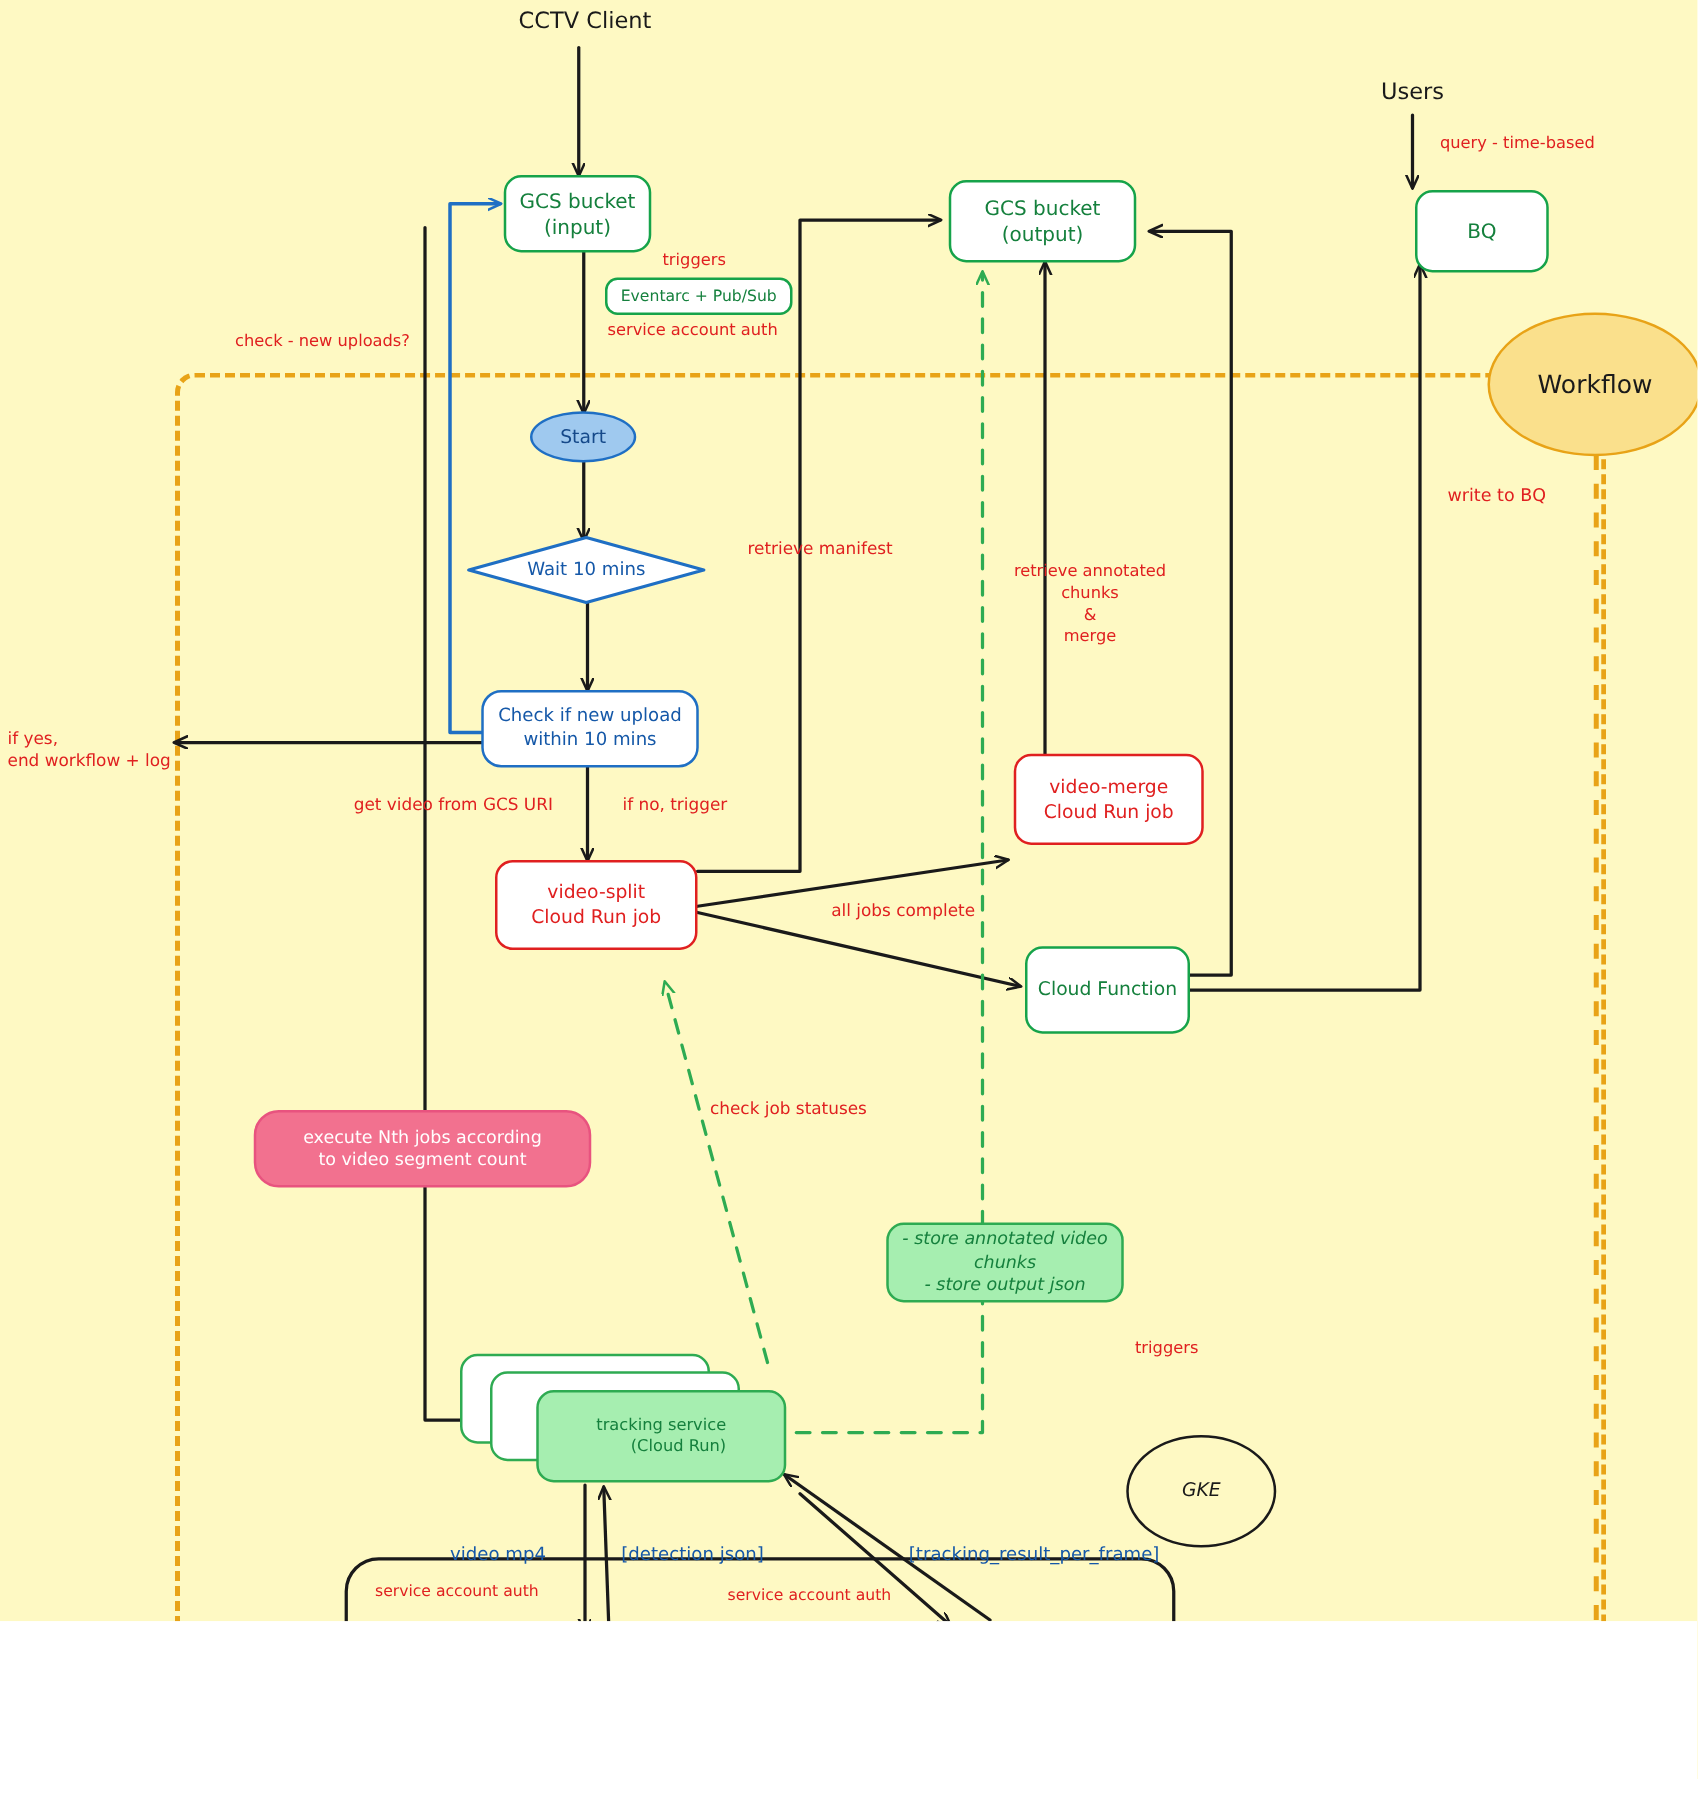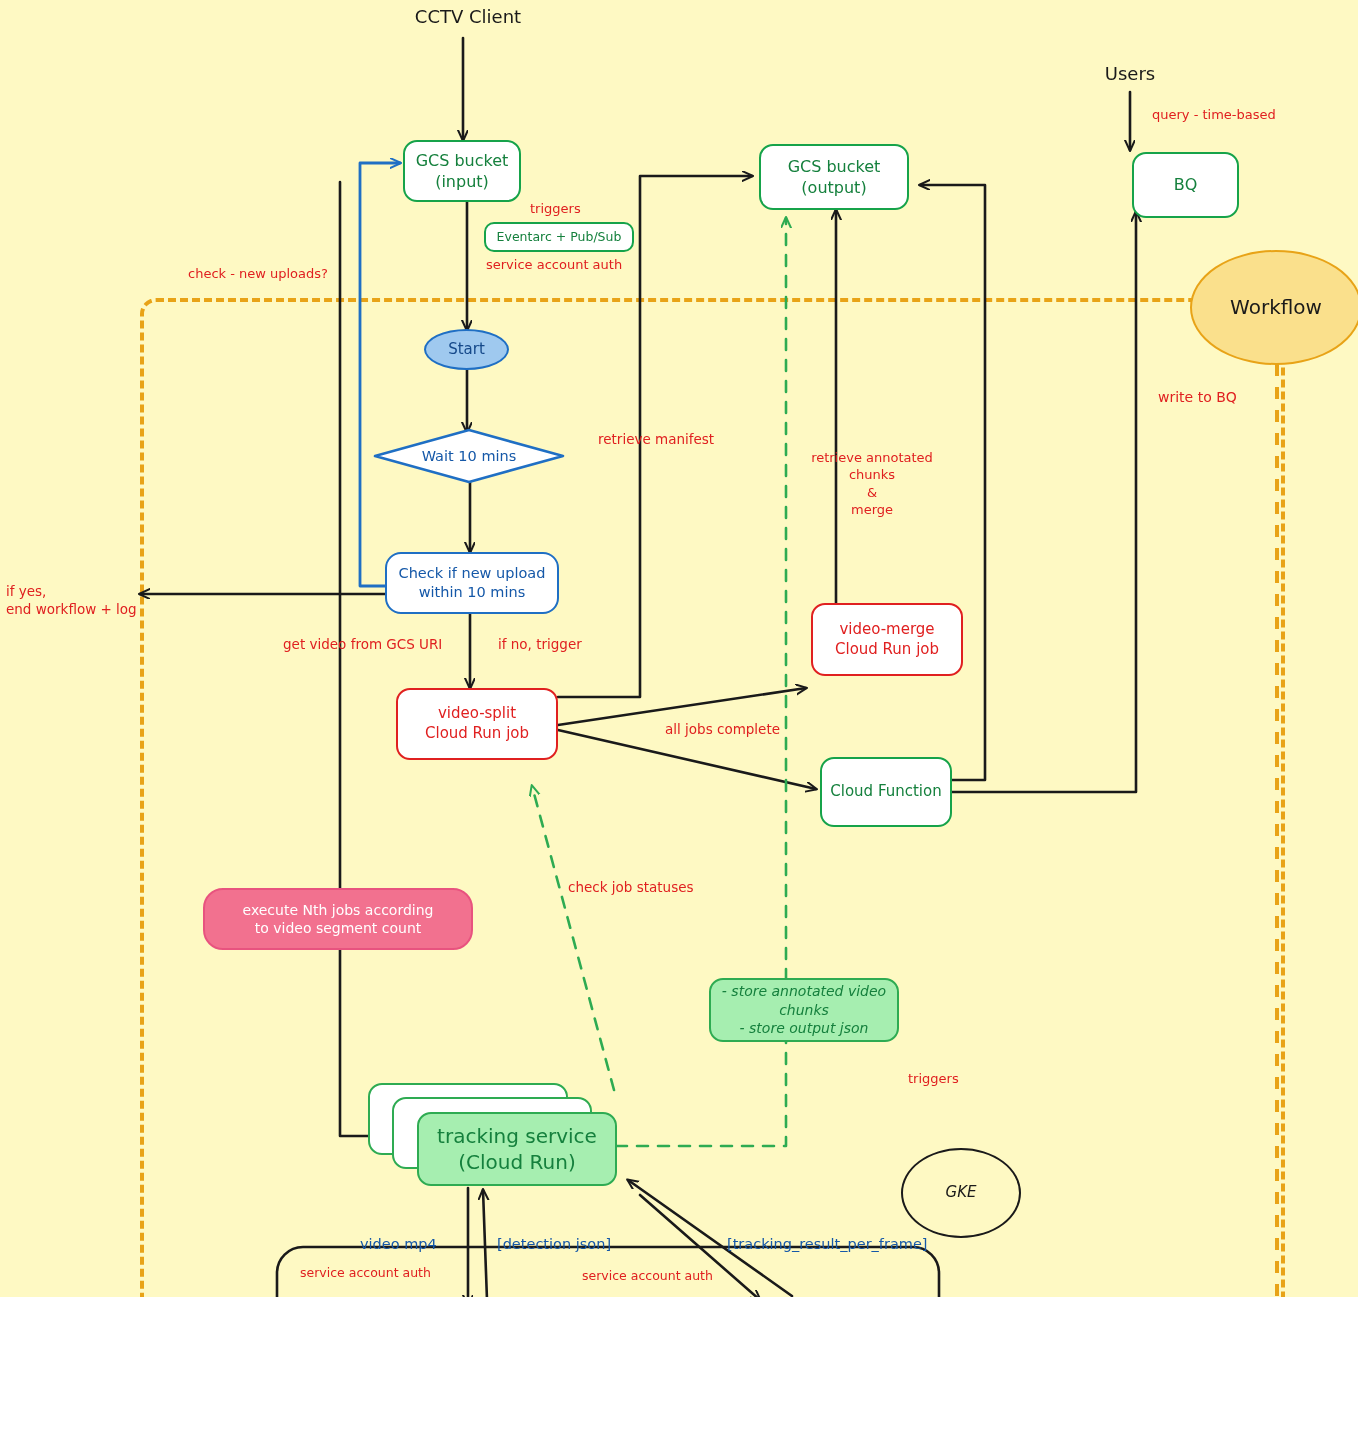--- a/index.html
+++ b/index.html
@@ -286,21 +286,21 @@
 chunks
 - store output json</span>
   </div>
 
   <div class="label lbl-red t-left" style="left:908px; top:1070px; width:110px; font-size:13px;">triggers</div>
 
 
   <div class="stack-ghost" style="left:368px; top:1083px; width:200px; height:72px;"></div>
   <div class="stack-ghost" style="left:392px; top:1097px; width:200px; height:72px;"></div>
 
-  <div class="node green-fill" style="left:417px; top:1112px; width:200px; height:74px; font-size:20px;">
+  <div class="node green-fill" style="left:429px; top:1112px; width:200px; height:74px; font-size:13px;text-align:right;">
     <span>tracking service
 (Cloud Run)</span>
   </div>
 
   <div class="node circle-plain" style="left:901px; top:1148px; width:120px; height:90px; font-size:15px;
               font-style:italic; border-radius:50%;">
     <span>GKE</span>
   </div>
 
   <div class="label lbl-blue t-left" style="left:360px; top:1235px; width:110px; font-size:14.5px;">video mp4</div>

